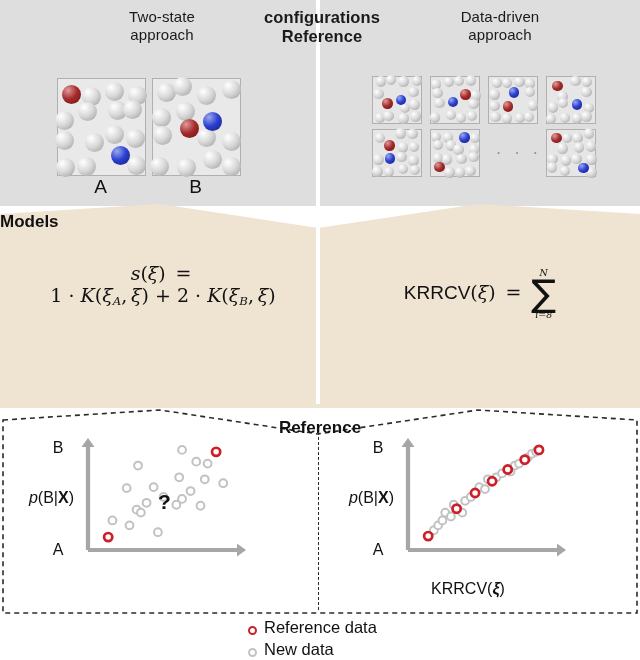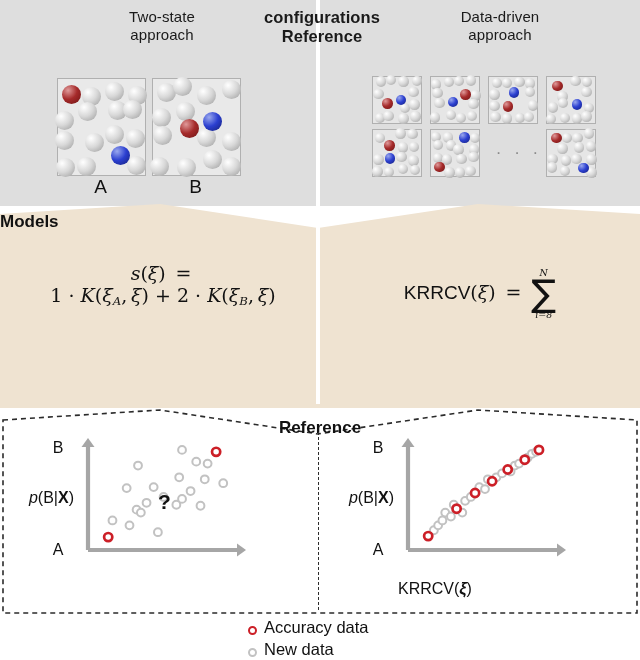--- a/index.html
+++ b/index.html
@@ -392,24 +392,24 @@
         <circle cx="144.76" cy="31.68" r="4.1" fill="#ffffff" stroke="#cc1f27" stroke-width="2.7"></circle>
         <circle cx="158.96" cy="21.88" r="4.1" fill="#ffffff" stroke="#cc1f27" stroke-width="2.7"></circle>
       </g>
     </svg>
 
   <div class="axlbl" style="left:326px;top:489px;width:68px;text-align:right;">
     <span class="it">p</span>(B|<span class="bd">X</span>)
   </div>
   <div class="axlbl" style="left:368px;top:439px;width:20px;text-align:center;">B</div>
   <div class="axlbl" style="left:368px;top:541px;width:20px;text-align:center;">A</div>
-  <div class="axlbl" style="left:398px;top:580px;width:140px;">
+  <div class="axlbl" style="left:398px;top:580px;width:140px;text-align:center;">
     KRRCV(<span class="it" style="font-weight:700;">ξ</span>)
   </div>
 
   <div class="legend" style="left:0;top:0;">
     <span class="leg-dot ref" style="left:248px;top:626px;"></span>
-    <span class="leg-row" style="left:264px;top:618px;">Accuracy data</span>
+    <span class="leg-row" style="left:264px;top:618px;">Reference data</span>
     <span class="leg-dot new" style="left:248px;top:648px;"></span>
     <span class="leg-row" style="left:264px;top:640px;">New data</span>
   </div>
 
 </div>
 
 </body></html>

